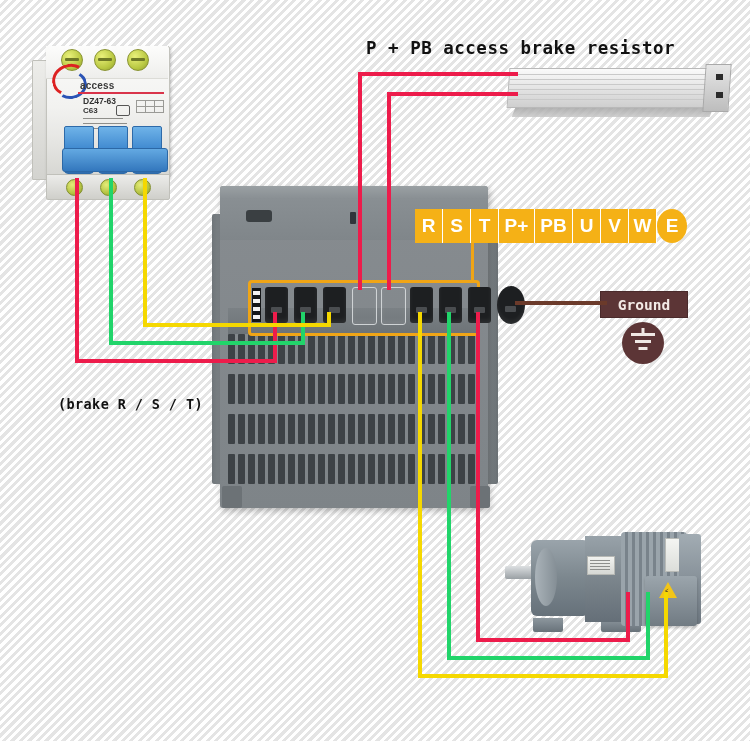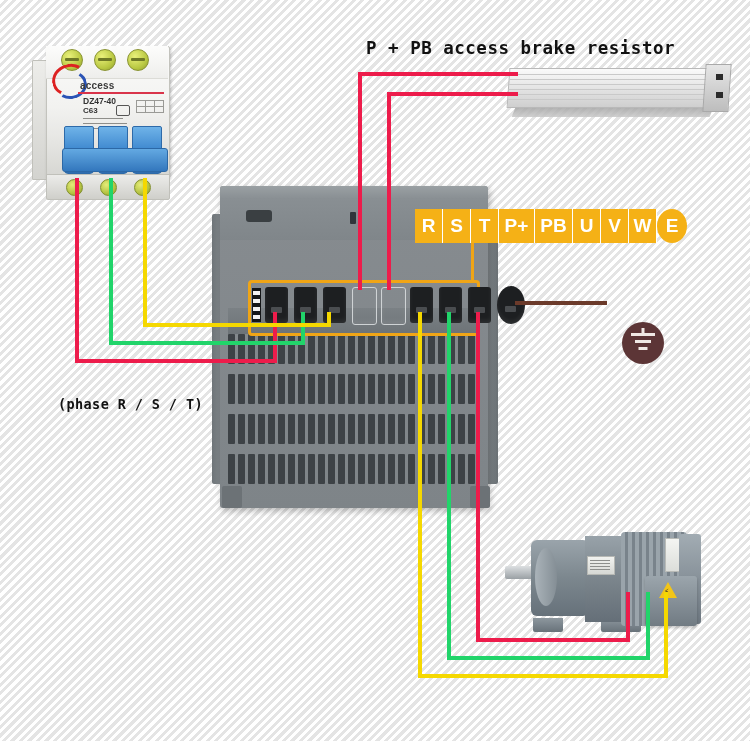--- a/index.html
+++ b/index.html
@@ -181,21 +181,21 @@
     <div class="brk-left"></div>
     <div class="brk-body"></div>
     <div class="brk-toprail"></div>
     <div class="brk-screw s1"></div>
     <div class="brk-screw s2"></div>
     <div class="brk-screw s3"></div>
     <div class="brk-redarc"></div>
     <div class="brk-bluearc"></div>
     <div class="brk-brand">access</div>
     <div class="brk-brandline"></div>
-    <div class="brk-model">DZ47-40</div>
+    <div class="brk-model">DZ47-63</div>
     <div class="brk-model2">C63</div>
     <div class="brk-cert"></div>
     <div class="brk-fineline" style="top:90px;width:40px;"></div>
     <div class="brk-fineline" style="top:95px;width:44px;"></div>
     <div class="brk-fineline" style="top:100px;width:36px;"></div>
     <div class="brk-grid">
       <i style="left:0;top:0;width:28px;height:1px;"></i>
       <i style="left:0;top:6px;width:28px;height:1px;"></i>
       <i style="left:0;top:12px;width:28px;height:1px;"></i>
       <i style="left:0;top:0;width:1px;height:13px;"></i>
@@ -393,20 +393,23 @@
     <div class="lbl" style="left:28px;width:28px;">S</div>
     <div class="lbl" style="left:56px;width:28px;">T</div>
     <div class="lbl" style="left:84px;width:36px;">P+</div>
     <div class="lbl" style="left:120px;width:38px;">PB</div>
     <div class="lbl" style="left:158px;width:28px;">U</div>
     <div class="lbl" style="left:186px;width:28px;">V</div>
     <div class="lbl" style="left:214px;width:28px;">W</div>
     <div class="lbl e" style="left:242px;width:30px;">E</div>
   </div>
 
+  <div class="abs" id="groundbox">
+    <span>Ground</span>
+  </div>
   <div class="abs" id="gsym">
     <i style="top:11px;width:24px;height:3px;"></i>
     <i style="top:18px;width:16px;height:3px;"></i>
     <i style="top:25px;width:9px;height:3px;"></i>
     <i style="top:6px;width:3px;height:6px;"></i>
   </div>
 
   <div class="abs" id="motor">
     <div class="m-shaft"></div>
     <div class="m-feet f1"></div>
@@ -456,14 +459,14 @@
   <div class="w abs" style="left:646px;top:592px;width:4px;height:68px;background:#21D46A;"></div>
 
   <div class="w abs" style="left:476px;top:312px;width:4px;height:330px;background:#ED1C4B;"></div>
   <div class="w abs" style="left:476px;top:638px;width:154px;height:4px;background:#ED1C4B;"></div>
   <div class="w abs" style="left:626px;top:592px;width:4px;height:50px;background:#ED1C4B;"></div>
 
   <div class="w abs" style="left:75px;top:178px;width:4px;height:16px;background:#ED1C4B;"></div>
   <div class="w abs" style="left:109px;top:178px;width:4px;height:16px;background:#21D46A;"></div>
   <div class="w abs" style="left:143px;top:178px;width:4px;height:16px;background:#F5D800;"></div>
 
-    <div class="abs title-txt" id="input-l2" style="left: 58px; top: 396px; font-size: 13.5px; letter-spacing: 0.4px;">(phase R / S / T)</div>
+    <div class="abs title-txt" id="input-l2" style="left: 58px; top: 396px; font-size: 13.5px; letter-spacing: 0.4px;">(brake R / S / T)</div>
   </div>
 
 </body></html>

